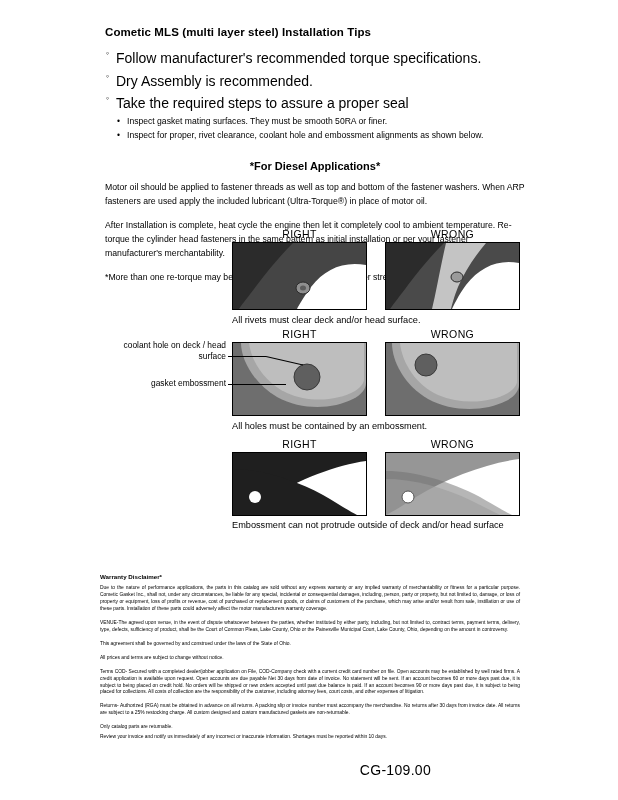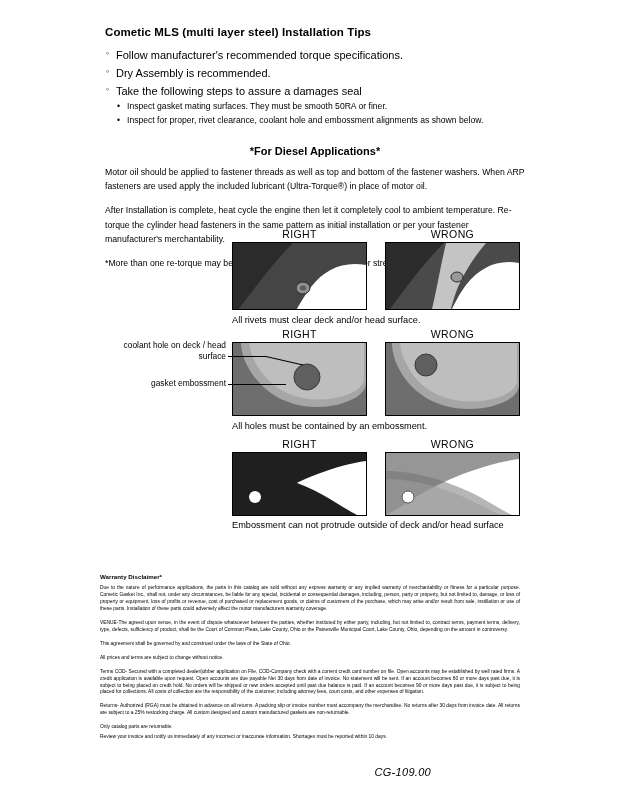--- a/index.html
+++ b/index.html
@@ -33,21 +33,21 @@
     font-weight: bold;
     margin: 0 0 9px 0;
     letter-spacing: 0.1px;
   }
   ul.bullets {
     list-style: none;
     margin: 0;
     padding: 0;
   }
   ul.bullets > li {
-    font-size: 11px;
+    font-size: 14px;
     line-height: 1.62;
     position: relative;
     padding-left: 11px;
   }
   ul.bullets > li::before {
     content: "\25E6";
     position: absolute;
     left: 1px;
     top: 0;
     font-size: 8.6px;
@@ -123,37 +123,36 @@
   .footer-p {
     font-size: 4.9px;
     line-height: 1.42;
     margin: 0 0 7px 0;
     text-align: justify;
   }
   .docnum {
     position: absolute;
     right: 93px;
     bottom: 22px;
-    font-size: 11px;
+    font-size: 14px;
     letter-spacing: 0.3px;
-    font-style: italic;
   }
 </style>
 </head>
 <body>
 
 <div class="page">
 
   <div class="content">
     <h1 class="title">Cometic MLS (multi layer steel) Installation Tips</h1>
 
     <ul class="bullets">
       <li>Follow manufacturer's recommended torque specifications.</li>
       <li>Dry Assembly is recommended.</li>
-      <li>Take the following steps to assure a damages seal</li>
+      <li>Take the required steps to assure a proper seal</li>
     </ul>
     <ul class="subbullets">
       <li>Inspect gasket mating surfaces.  They must be smooth 50RA or finer.</li>
       <li>Inspect for proper, rivet clearance, coolant hole and embossment alignments as shown below.</li>
     </ul>
 
     <h2 class="subhead">*For Diesel Applications*</h2>
     <p class="body">Motor oil should be applied to fastener threads as well as top and bottom of the fastener washers. When ARP fasteners are used apply the included lubricant (Ultra-Torque®) in place of motor oil.</p>
     <p class="body">After Installation is complete, heat cycle the engine then let it completely cool to ambient temperature.  Re-torque the cylinder head fasteners in the same pattern as initial installation or per your fastener manufacturer's merchantability.</p>
     <p class="body last">*More than one re-torque may be required to achieve proper fastener stretch*</p>

